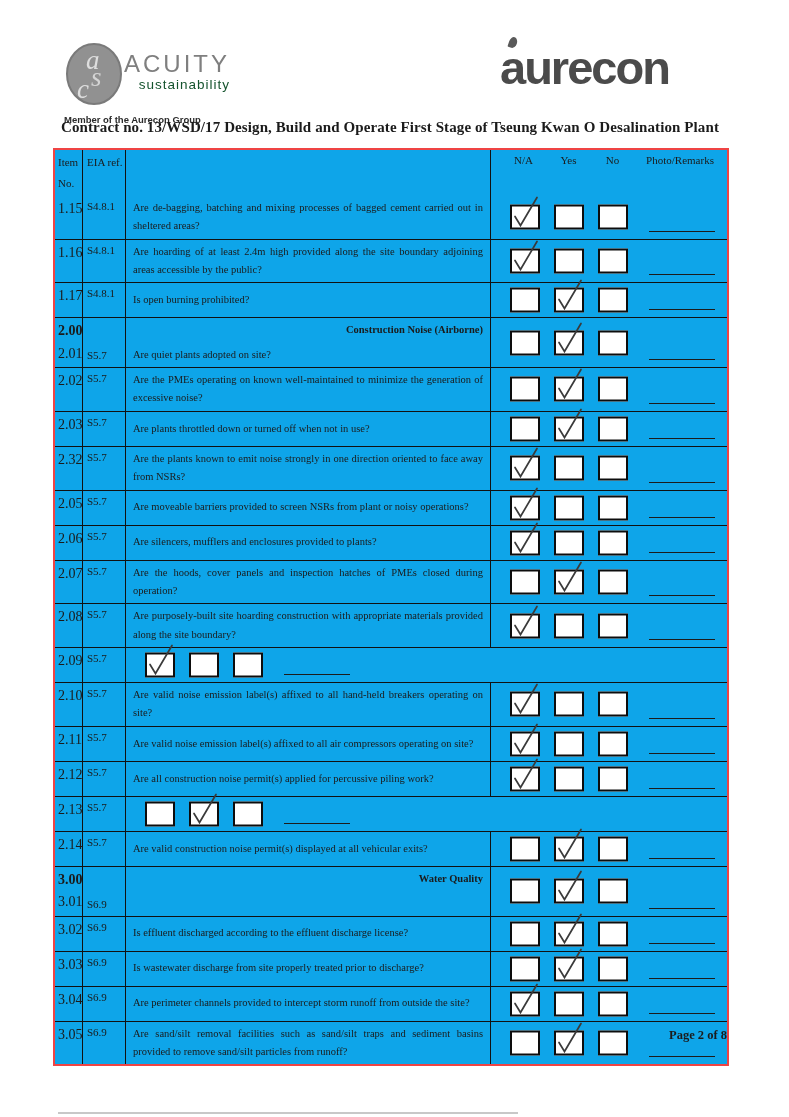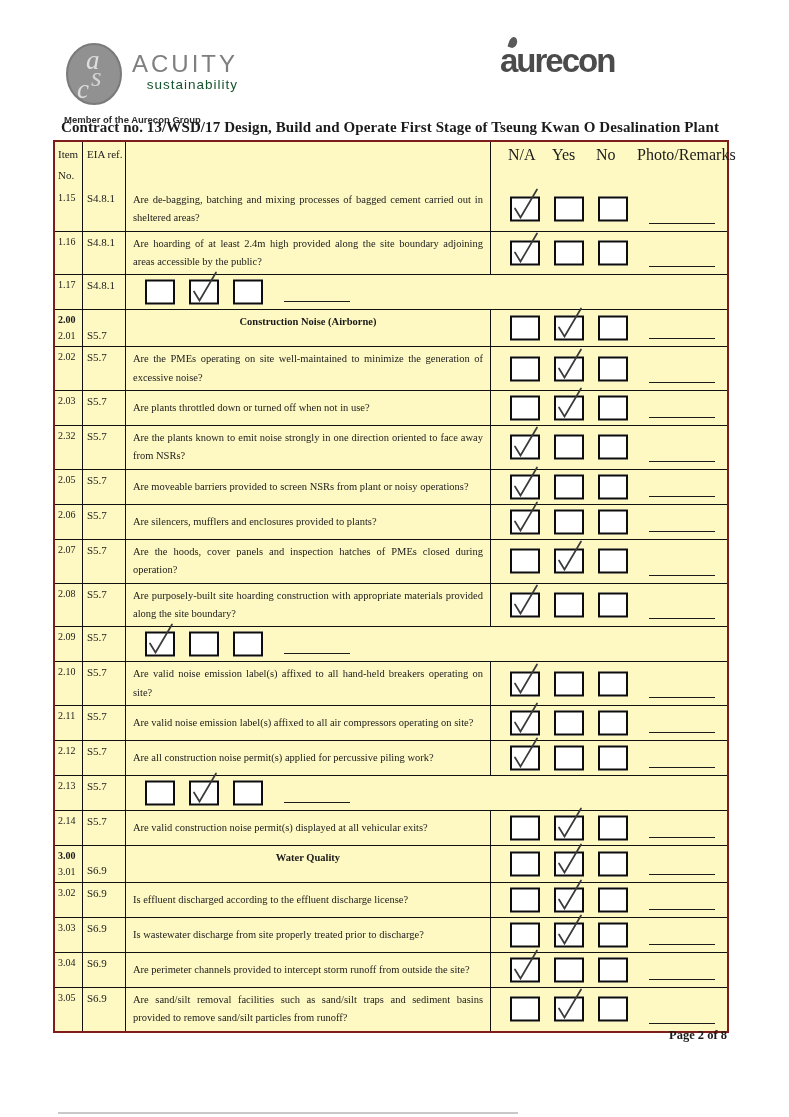--- a/index.html
+++ b/index.html
@@ -5,56 +5,56 @@
   html,body{margin:0;padding:0;background:#e8e8e8;}
   .sheet{
     position:relative;width:789px;height:1117px;background:#ffffff;
     font-family:"Liberation Serif", serif;color:#1b1b1b;overflow:hidden;
     margin:0 auto;
   }
   
   .acuity{position:absolute;left:64px;top:42px;width:200px;}
   .acuity-top{display:flex;align-items:flex-start;}
   .acuity-svg{width:60px;height:64px;flex:0 0 auto;}
-  .acuity-words{margin-left:8px;margin-top:10px;font-family:"Liberation Sans",sans-serif;}
+  .acuity-words{margin-top:10px;font-family:"Liberation Sans",sans-serif;}
   .acuity-name{font-size:24px;letter-spacing:3px;color:#7f7f7f;font-weight:400;line-height:1;}
   .acuity-sub{font-size:13.5px;color:#14532d;letter-spacing:1px;margin-top:2px;text-align:right;line-height:1;}
   .acuity-member{font-family:"Liberation Sans",sans-serif;font-size:9.5px;font-weight:bold;color:#2b2b2b;margin-top:8px;white-space:nowrap;}
   .aurecon{position:absolute;left:500px;top:44px;}
   .aurecon-word{
     position:relative;font-family:"Liberation Sans",sans-serif;font-weight:bold;
-    font-size:33px;line-height:1;color:#4b4b4b;letter-spacing:-2px;
+    font-size:47px;line-height:1;color:#4b4b4b;letter-spacing:-2px;
   }
   .aurecon-drop{position:absolute;left:9px;top:-7px;width:8px;height:11px;background:#5a5a5a;
     border-radius:60% 60% 60% 10%;transform:rotate(18deg);}
   
   .doc-title{position:absolute;top:119px;left:53px;width:674px;text-align:center;
     font-weight:bold;font-size:15px;letter-spacing:0.1px;white-space:nowrap;}
   
-  .ctable{position:absolute;top:140px;left:53px;width:672px;border:2px solid #7f1d1d;background:#fef9c3;}
+  .ctable{position:absolute;top:148px;left:53px;width:672px;border:2px solid #ef4444;background:#0ea5e9;}
   .row{display:flex;border-top:1.6px solid #111;min-height:34px;align-items:stretch;}
   .row:first-child{border-top:none;}
   .c{box-sizing:border-box;}
-  .c-item{width:28px;border-right:1.6px solid #111;padding:2px 2px 2px 3px;font-size:10px;
+  .c-item{width:28px;border-right:1.6px solid #111;padding:2px 2px 2px 3px;font-size:14px;
     display:flex;flex-direction:column;justify-content:flex-start;line-height:1.6;}
   .c-ref{width:43px;border-right:1.6px solid #111;padding:2px 2px 2px 4px;font-size:11px;
     display:flex;flex-direction:column;line-height:1.6;}
   .c-q{flex:1;border-right:1.6px solid #111;padding:3px 7px;font-size:10.5px;line-height:1.75;
     display:flex;flex-direction:column;justify-content:center;}
   .qtext{text-align:justify;}
-  .sec{font-weight:bold;text-align:center;}
+  .sec{font-weight:bold;text-align:right;}
   .c-ans{width:236px;position:relative;flex:0 0 auto;}
   .sect .c-item{justify-content:center;}
   .sect .c-ref .refv{margin-top:auto;}
   .sect .c-q{justify-content:space-between;}
   .bold{font-weight:bold;}
   
   .hrow{min-height:38px;}
   .hrow .c-item,.hrow .c-ref{font-size:11px;line-height:1.9;}
-  .hl{position:absolute;top:4px;font-size:16px;text-align:left;}
+  .hl{position:absolute;top:4px;font-size:11px;text-align:center;}
   .hl-na{left:17px;width:31px;}
   .hl-yes{left:61px;width:33px;}
   .hl-no{left:105px;width:33px;}
   .hl-pr{left:146px;width:86px;}
   
   .box{position:absolute;top:50%;transform:translateY(-50%);width:26px;height:21px;
     border:2.2px solid #0d0d0d;background:#fff;}
   .box-na{left:19px;}
   .box-yes{left:63px;}
   .box-no{left:107px;}
@@ -151,20 +151,23 @@
             <div class="rline"></div>
           </div>
         </div>
         <div class="row">
           <div class="c c-item">
             <span>1.17</span>
           </div>
           <div class="c c-ref">
             <span class="refv">S4.8.1</span>
           </div>
+          <div class="c c-q">
+            <div class="qtext">Is open burning prohibited?</div>
+          </div>
           <div class="c c-ans">
             <div class="box box-na"></div>
             <div class="box box-yes">
               <svg viewBox="0 0 31 37" class="tick">
                 <path d="M5 23 L10.5 32 L27 4" fill="none" stroke="#3a3a3a" stroke-width="1.7" stroke-linecap="round"></path>
               </svg>
             </div>
             <div class="box box-no"></div>
             <div class="rline"></div>
           </div>
@@ -172,41 +175,42 @@
         <div class="row sect">
           <div class="c c-item">
             <span class="bold">2.00</span>
             <span>2.01</span>
           </div>
           <div class="c c-ref">
             <span class="refv">S5.7</span>
           </div>
           <div class="c c-q">
             <div class="sec">Construction Noise (Airborne)</div>
+            <div class="qtext">Are quiet plants adopted on site?</div>
           </div>
           <div class="c c-ans">
             <div class="box box-na"></div>
             <div class="box box-yes">
               <svg viewBox="0 0 31 37" class="tick">
                 <path d="M5 23 L10.5 32 L27 4" fill="none" stroke="#3a3a3a" stroke-width="1.7" stroke-linecap="round"></path>
               </svg>
             </div>
             <div class="box box-no"></div>
             <div class="rline"></div>
           </div>
         </div>
         <div class="row">
           <div class="c c-item">
             <span>2.02</span>
           </div>
           <div class="c c-ref">
             <span class="refv">S5.7</span>
           </div>
           <div class="c c-q">
-            <div class="qtext">Are the PMEs operating on site well-maintained to minimize the generation of excessive noise?</div>
+            <div class="qtext">Are the PMEs operating on known well-maintained to minimize the generation of excessive noise?</div>
           </div>
           <div class="c c-ans">
             <div class="box box-na"></div>
             <div class="box box-yes">
               <svg viewBox="0 0 31 37" class="tick">
                 <path d="M5 23 L10.5 32 L27 4" fill="none" stroke="#3a3a3a" stroke-width="1.7" stroke-linecap="round"></path>
               </svg>
             </div>
             <div class="box box-no"></div>
             <div class="rline"></div>

